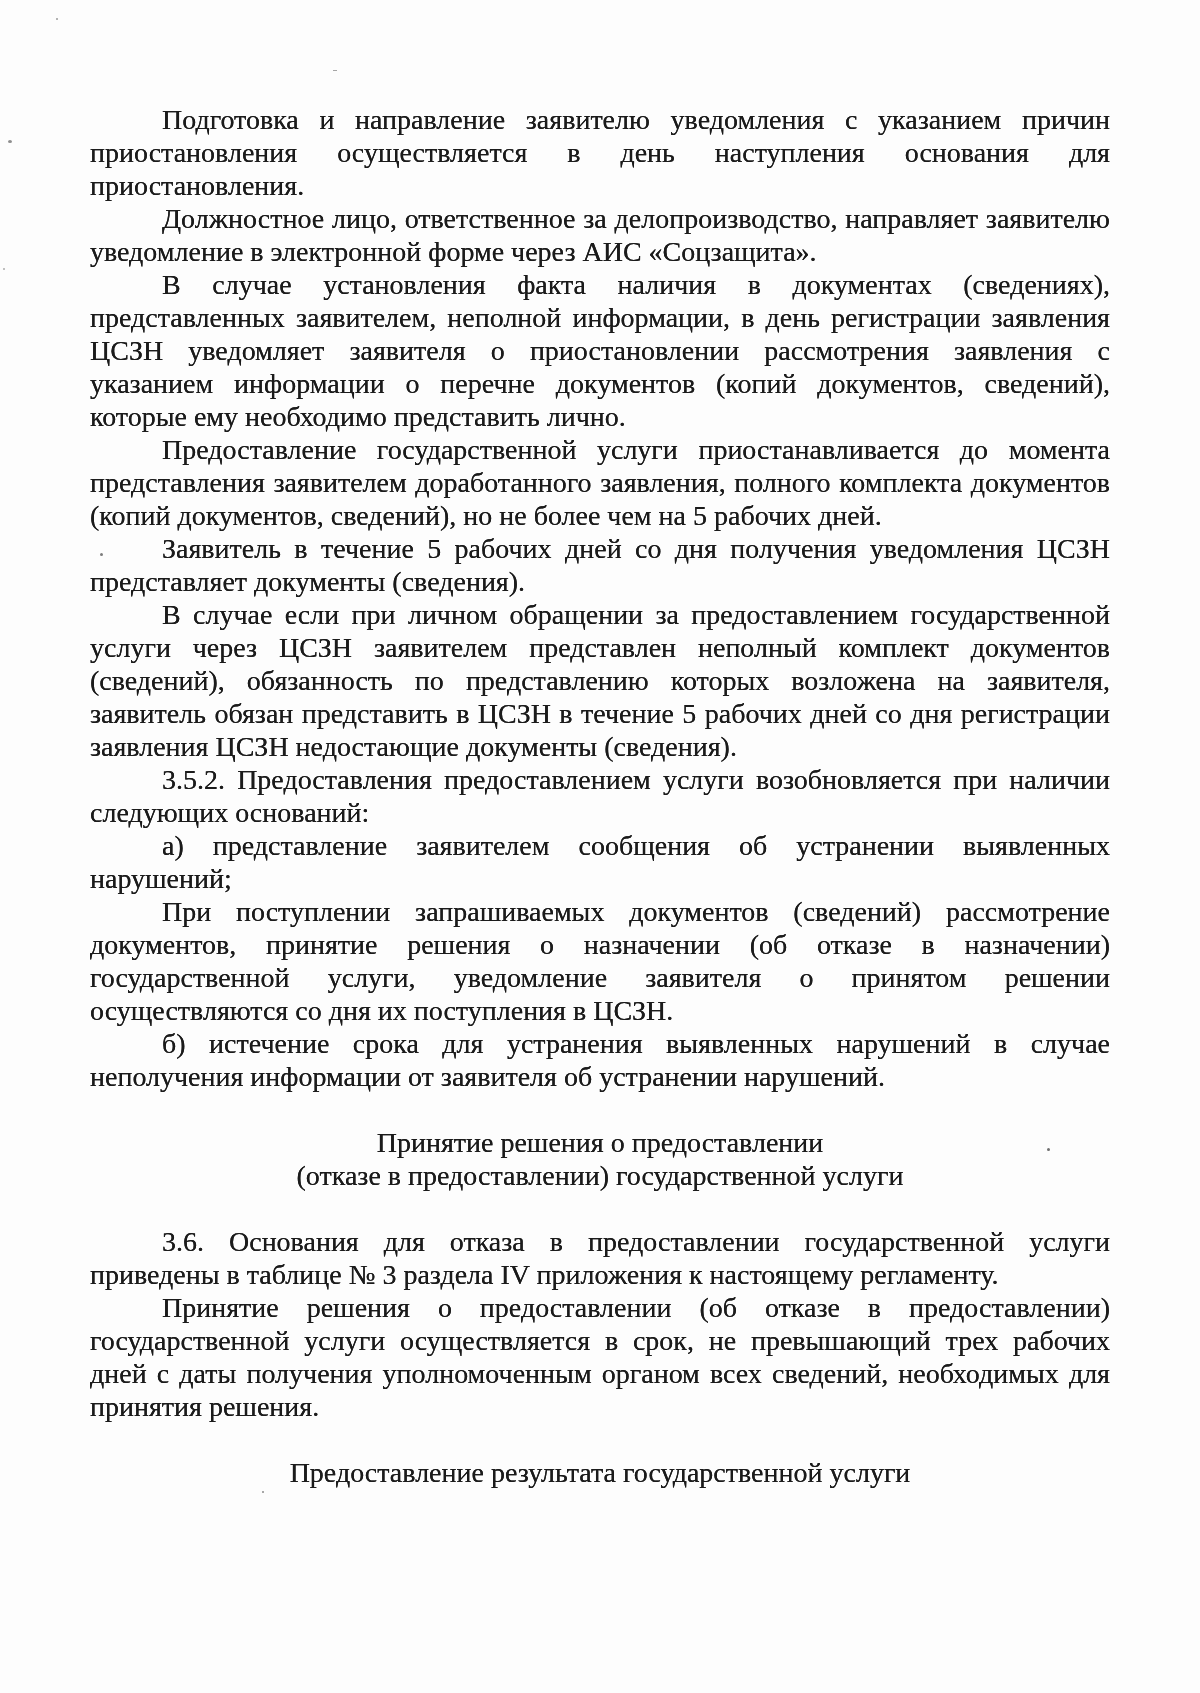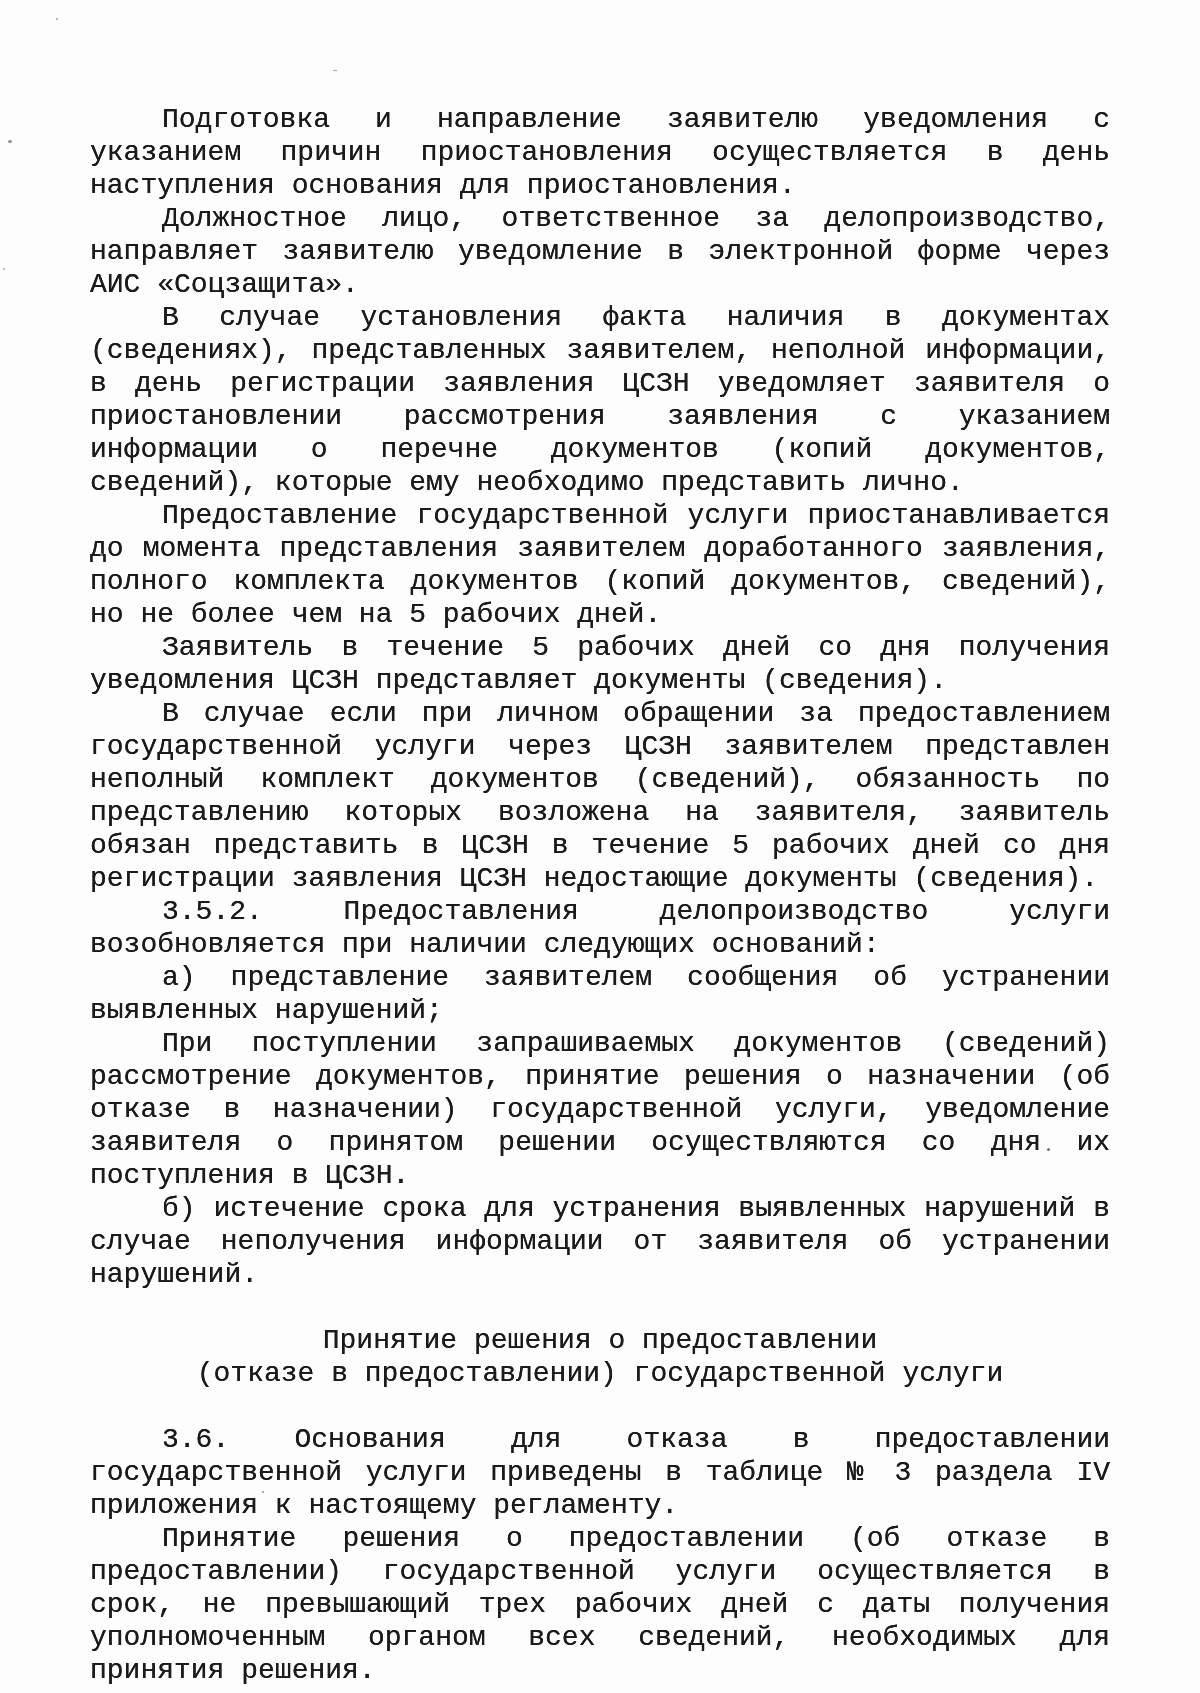--- a/index.html
+++ b/index.html
@@ -9,21 +9,21 @@
   }
   .page {
     position: relative;
     width: 1200px;
     height: 1693px;
     margin: 0 auto;
     box-sizing: border-box;
     padding: 103px 90px 0 90px;
     background: #fdfdfd;
     color: #1b1b1b;
-    font-family: Liberation Mono, monospace;
+    font-family: Liberation Serif, serif;
     font-size: 28px;
     line-height: 33px;
     overflow: hidden;
     text-rendering: optimizeLegibility;
   }
   .para {
     margin: 0;
     text-align: justify;
     text-indent: 72px;
     text-shadow: 0 0 0.4px currentColor;
@@ -66,21 +66,21 @@
   <span class="speck speck-5"></span>
   <span class="speck speck-6"></span>
   <span class="speck speck-7"></span>
 
   <p class="para">Подготовка и направление заявителю уведомления с указанием причин приостановления осуществляется в день наступления основания для приостановления.</p>
   <p class="para">Должностное лицо, ответственное за делопроизводство, направляет заявителю уведомление в электронной форме через АИС «Соцзащита».</p>
   <p class="para">В случае установления факта наличия в документах (сведениях), представленных заявителем, неполной информации, в день регистрации заявления ЦСЗН уведомляет заявителя о приостановлении рассмотрения заявления с указанием информации о перечне документов (копий документов, сведений), которые ему необходимо представить лично.</p>
   <p class="para">Предоставление государственной услуги приостанавливается до момента представления заявителем доработанного заявления, полного комплекта документов (копий документов, сведений), но не более чем на 5 рабочих дней.</p>
   <p class="para">Заявитель в течение 5 рабочих дней со дня получения уведомления ЦСЗН представляет документы (сведения).</p>
   <p class="para">В случае если при личном обращении за предоставлением государственной услуги через ЦСЗН заявителем представлен неполный комплект документов (сведений), обязанность по представлению которых возложена на заявителя, заявитель обязан представить в ЦСЗН в течение 5 рабочих дней со дня регистрации заявления ЦСЗН недостающие документы (сведения).</p>
-  <p class="para">3.5.2. Предоставления делопроизводство услуги возобновляется при наличии следующих оснований:</p>
+  <p class="para">3.5.2. Предоставления предоставлением услуги возобновляется при наличии следующих оснований:</p>
   <p class="para">а) представление заявителем сообщения об устранении выявленных нарушений;</p>
   <p class="para">При поступлении запрашиваемых документов (сведений) рассмотрение документов, принятие решения о назначении (об отказе в назначении) государственной услуги, уведомление заявителя о принятом решении осуществляются со дня их поступления в ЦСЗН.</p>
   <p class="para">б) истечение срока для устранения выявленных нарушений в случае неполучения информации от заявителя об устранении нарушений.</p>
 
   <div class="heading">
     <span class="hline">Принятие решения о предоставлении</span>
     <span class="hline">(отказе в предоставлении) государственной услуги</span>
   </div>
 
   <p class="para">3.6. Основания для отказа в предоставлении государственной услуги приведены в таблице № 3 раздела IV приложения к настоящему регламенту.</p>

